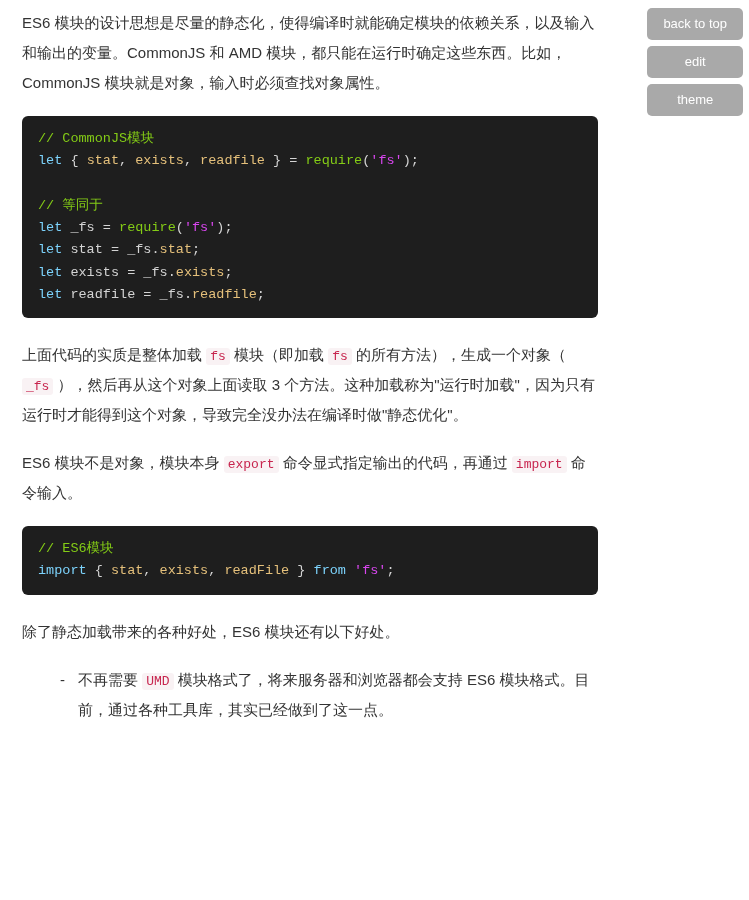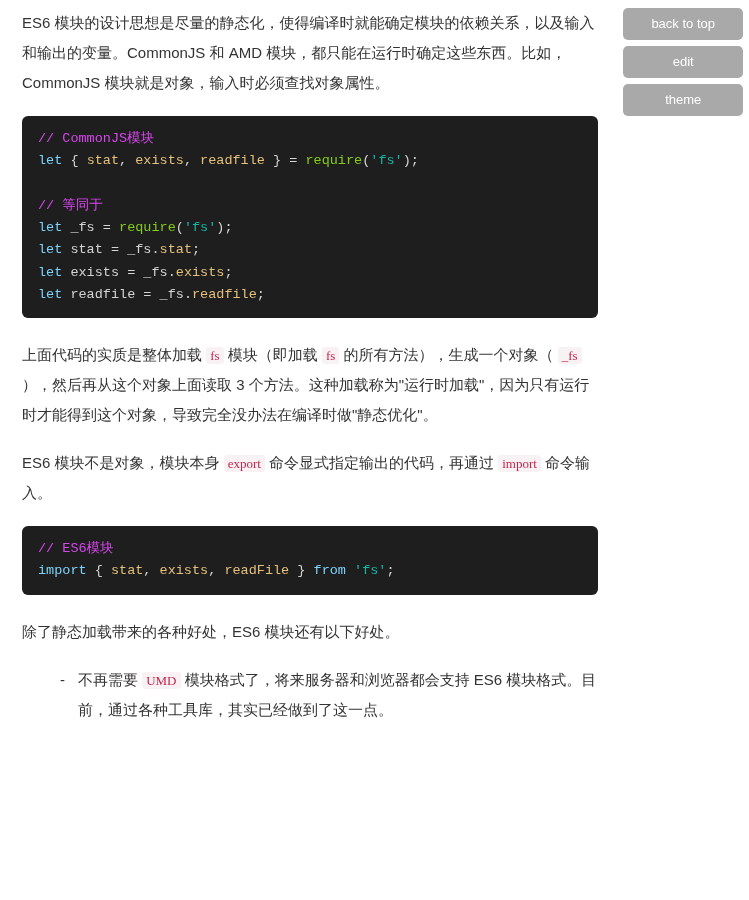--- a/index.html
+++ b/index.html
@@ -23,55 +23,55 @@
     top: 8px;
     right: 6px;
     display: flex;
     flex-direction: column;
     gap: 6px;
   }
   .side-btn {
     background: #a9a9a9;
     color: #fff;
     font-size: 13px;
-    padding: 3px 28px;
+    padding: 3px 16px;
     border-radius: 5px;
     text-align: center;
     cursor: pointer;
     font-family: Arial, sans-serif;
     min-width: 82px;
   }
   p { margin: 0 0 18px 0; }
   code.inline {
-    font-family: Liberation Serif, serif;
+    font-family: Liberation Mono, monospace;
     color: #c7254e;
     background: #f9f2f4;
     padding: 1px 4px;
     border-radius: 3px;
     font-size: 13px;
   }
   pre.code-block {
     background: #1e1e1e;
     border-radius: 6px;
     padding: 12px 16px;
     margin: 0 0 22px 0;
     font-family: Consolas, "Courier New", monospace;
     font-size: 13.5px;
     line-height: 1.65;
     color: #d4d4d4;
     white-space: pre;
     overflow-x: auto;
   }
-  .tok-comment { color: #d946ef; }
+  .tok-comment { color: #84cc16; }
   .tok-keyword { color: #7dd3fc; }
   .tok-punc { color: #d4d4d4; }
   .tok-var { color: #d4d4d4; }
   .tok-propw { color: #e5c07b; }
   .tok-func { color: #84cc16; }
-  .tok-string { color: #14b8a6; }
+  .tok-string { color: #d946ef; }
   ul { margin: 0 0 18px 0; padding-left: 56px; }
   li { margin-bottom: 4px; list-style-type: none; position: relative; }
   li::before { content: "-"; position: absolute; left: -18px; }
 </style>
 </head>
 <body>
 
 <div class="side-buttons">
   <div class="side-btn">back to top</div>
   <div class="side-btn">edit</div>

